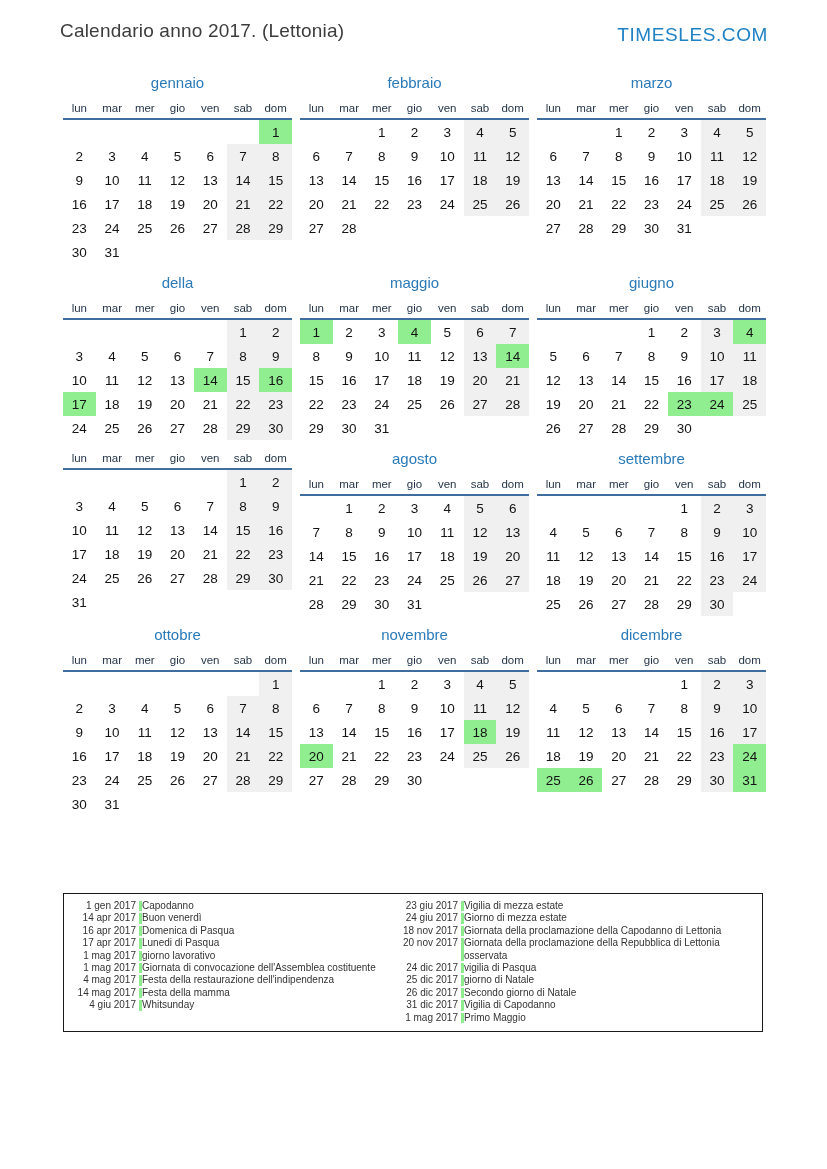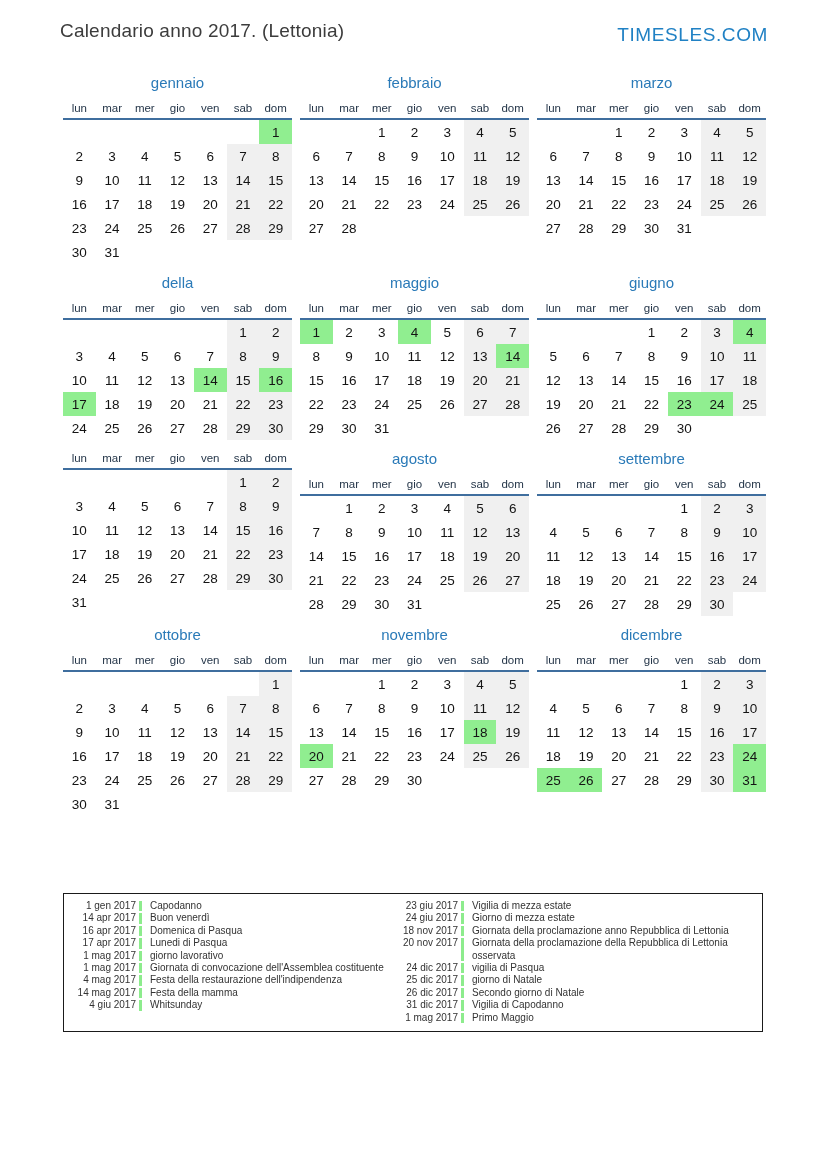--- a/index.html
+++ b/index.html
@@ -22,21 +22,21 @@
   .day.holiday{background:#90ee90;}
 
   .legend{position:absolute;left:63px;top:893px;width:700px;box-sizing:border-box;
           border:1.5px solid #1a1a1a;padding:6px 6px 7px 6px;background:#fff;}
   .legend-cols{display:flex;align-items:flex-start;}
   .legend-col.left{width:322px;flex:none;}
   .legend-col.right{flex:1;min-width:0;}
   .legend-entry{display:flex;align-items:stretch;font-size:10px;line-height:12.4px;color:#333;}
   .l-date{width:66px;flex:none;text-align:right;}
   .l-bar{width:3px;flex:none;background:#8dec8d;margin:1px 0 1px 3px;}
-  .l-label{padding-left:8px;}
+  .l-label{padding-left:0;}
   .legend-col.left .l-label{white-space:nowrap;}
 </style>
 </head>
 <body>
 
 <div class="page">
   <div class="title">Calendario anno 2017. (Lettonia)</div>
   <a class="brand">TIMESLES.COM</a>
 
   <div class="months">
@@ -706,21 +706,21 @@
             <div class="l-label">Vigilia di mezza estate</div>
           </div>
           <div class="legend-entry">
             <div class="l-date">24 giu 2017</div>
             <div class="l-bar"></div>
             <div class="l-label">Giorno di mezza estate</div>
           </div>
           <div class="legend-entry">
             <div class="l-date">18 nov 2017</div>
             <div class="l-bar"></div>
-            <div class="l-label">Giornata della proclamazione anno Repubblica di Lettonia</div>
+            <div class="l-label">Giornata della proclamazione della Capodanno di Lettonia</div>
           </div>
           <div class="legend-entry">
             <div class="l-date">20 nov 2017</div>
             <div class="l-bar"></div>
             <div class="l-label">Giornata della proclamazione della Repubblica di Lettonia osservata</div>
           </div>
           <div class="legend-entry">
             <div class="l-date">24 dic 2017</div>
             <div class="l-bar"></div>
             <div class="l-label">vigilia di Pasqua</div>

